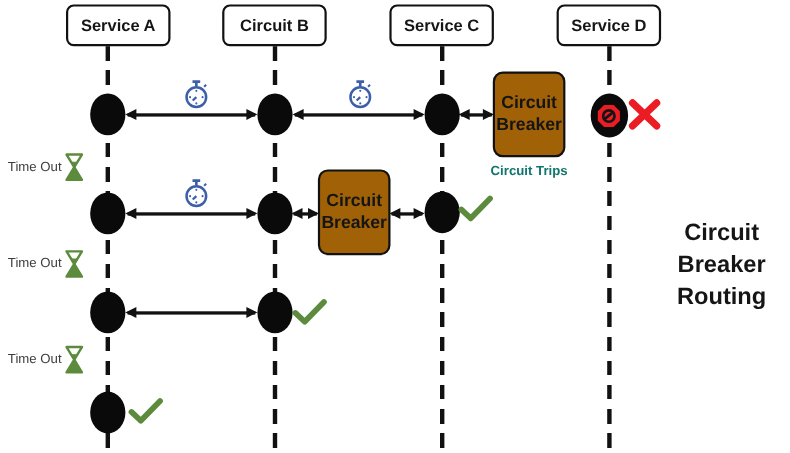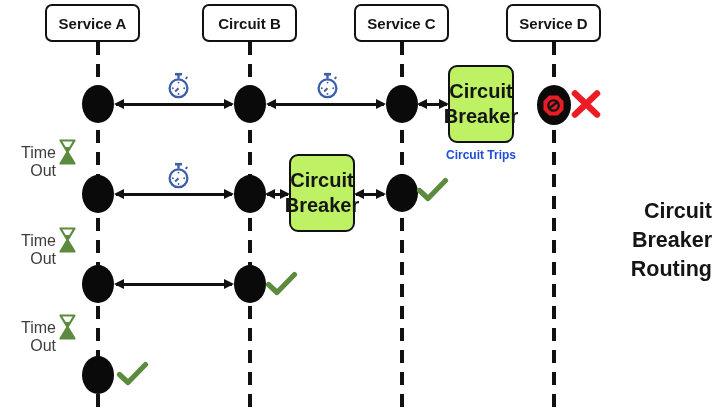--- a/index.html
+++ b/index.html
@@ -29,52 +29,52 @@
             display:flex;align-items:center;justify-content:center;}
 
   
   .harrow{position:absolute;height:3px;background:var(--line-black);}
   .harrow::before{content:"";position:absolute;left:-2px;top:50%;transform:translateY(-50%);
     width:0;height:0;border:5.5px solid transparent;border-left:0;border-right:10px solid var(--line-black);}
   .harrow::after{content:"";position:absolute;right:-2px;top:50%;transform:translateY(-50%);
     width:0;height:0;border:5.5px solid transparent;border-right:0;border-left:10px solid var(--line-black);}
 
   
-  .cbbox{position:absolute;width:66px;height:78px;background:#bef264;
+  .cbbox{position:absolute;width:66px;height:78px;background:#a16207;
          border:2.5px solid var(--line-black);border-radius:9px;
          display:flex;align-items:center;justify-content:center;text-align:center;
-         font-weight:bold;font-size:20px;line-height:1.25;color:#151515;}
-  .cbcap{position:absolute;width:86px;text-align:center;font-weight:bold;font-size:12px;color:#1d4ed8;}
+         font-weight:bold;font-size:16px;line-height:1.25;color:#151515;}
+  .cbcap{position:absolute;width:86px;text-align:center;font-weight:bold;font-size:12px;color:#0f766e;}
 
   
   .to-label{position:absolute;left:2px;width:54px;text-align:right;
-            font-size:16px;color:var(--label-gray);}
+            font-size:12px;color:var(--label-gray);}
 
   .abs{position:absolute;}
 
   
-  .title{position:absolute;left:600px;top:197px;width:112px;text-align:right;
+  .title{position:absolute;left:600px;top:197px;width:112px;text-align:center;
          font-weight:bold;font-size:21.5px;line-height:1.36;color:#151515;}
 
   
   .swS{stroke:var(--timer-blue);fill:none;}
   .swF{fill:var(--timer-blue);}
   .hgS{stroke:var(--success-green);fill:#ffffff;}
   .hgF{fill:var(--success-green);stroke:var(--success-green);}
   .chk{stroke:var(--success-green);fill:none;}
   .xx{stroke:var(--error-red);fill:none;}
   .oct{fill:var(--error-red);}
   .slash{stroke:#151515;fill:none;}
 </style>
 </head>
 <body>
 
 <div class="stage">
 
-  <div class="svc" style="left:45px">
+  <div class="svc" style="left:60px">
       <span>Service A</span>
     </div>
   <div class="svc" style="left:202px">
       <span>Circuit B</span>
     </div>
   <div class="svc" style="left:506px">
       <span>Service D</span>
     </div>
   <div class="svc" style="left:354px">
       <span>Service C</span>

